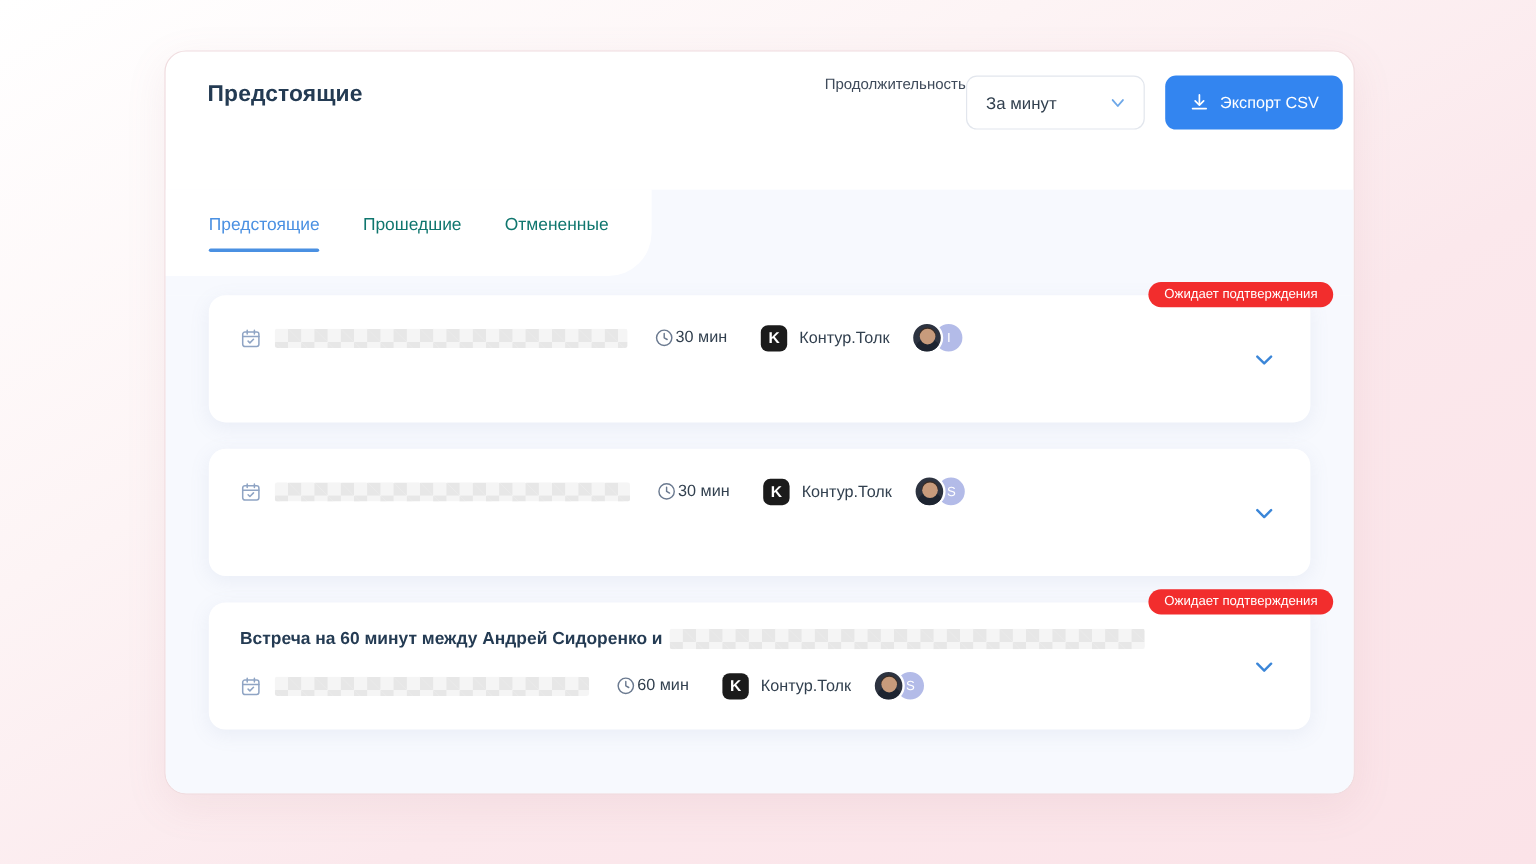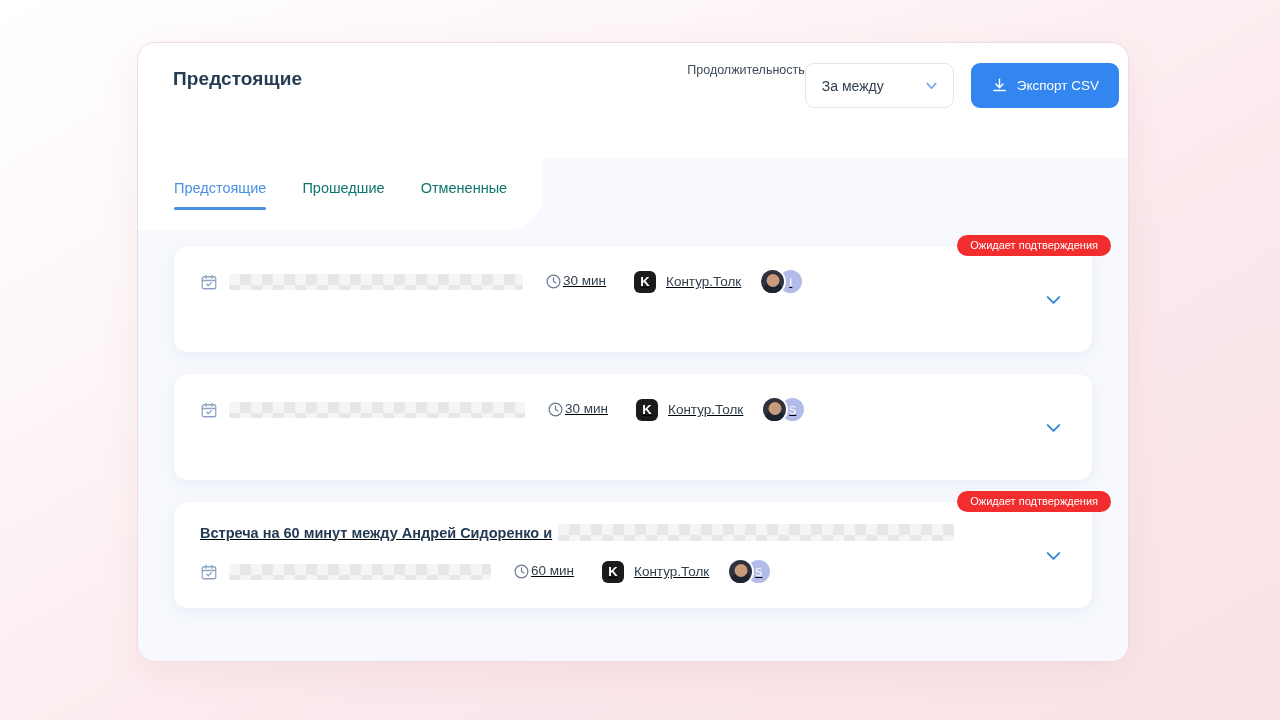--- a/index.html
+++ b/index.html
@@ -144,21 +144,20 @@
   }
 
   .booking-card {
     position: relative;
     background: #ffffff;
     border-radius: 14px;
     box-shadow: 0 4px 16px rgba(120,140,180,0.10);
     padding: 22px 8px 20px 26px;
     margin-bottom: 22px;
     min-height: 106px;
-    text-decoration: underline;
   }
 
   .badge {
     position: absolute;
     right: -19px;
     top: -11px;
     background: #f22d2d;
     color: #fff;
     font-size: 11px;
     padding: 4px 13px 5px;
@@ -277,21 +276,21 @@
 <div class="app-panel">
 
   <div class="panel-header">
     <div class="page-title">Предстоящие</div>
 
     <div class="header-controls">
 
       <div class="duration-group">
         <div class="duration-label">Продолжительность</div>
         <div class="select-box">
-          <span class="select-value">За между</span>
+          <span class="select-value">За минут</span>
           <span class="icon-ghost">
             <svg width="17" height="17" viewBox="0 0 24 24" fill="none" stroke="#6ea8e8" stroke-width="2.2" stroke-linecap="round" stroke-linejoin="round">
                 <polyline points="6 9 12 16 18 9"></polyline>
               </svg>
           </span>
         </div>
       </div>
 
       <button class="export-btn">
         <span class="icon-ghost">

